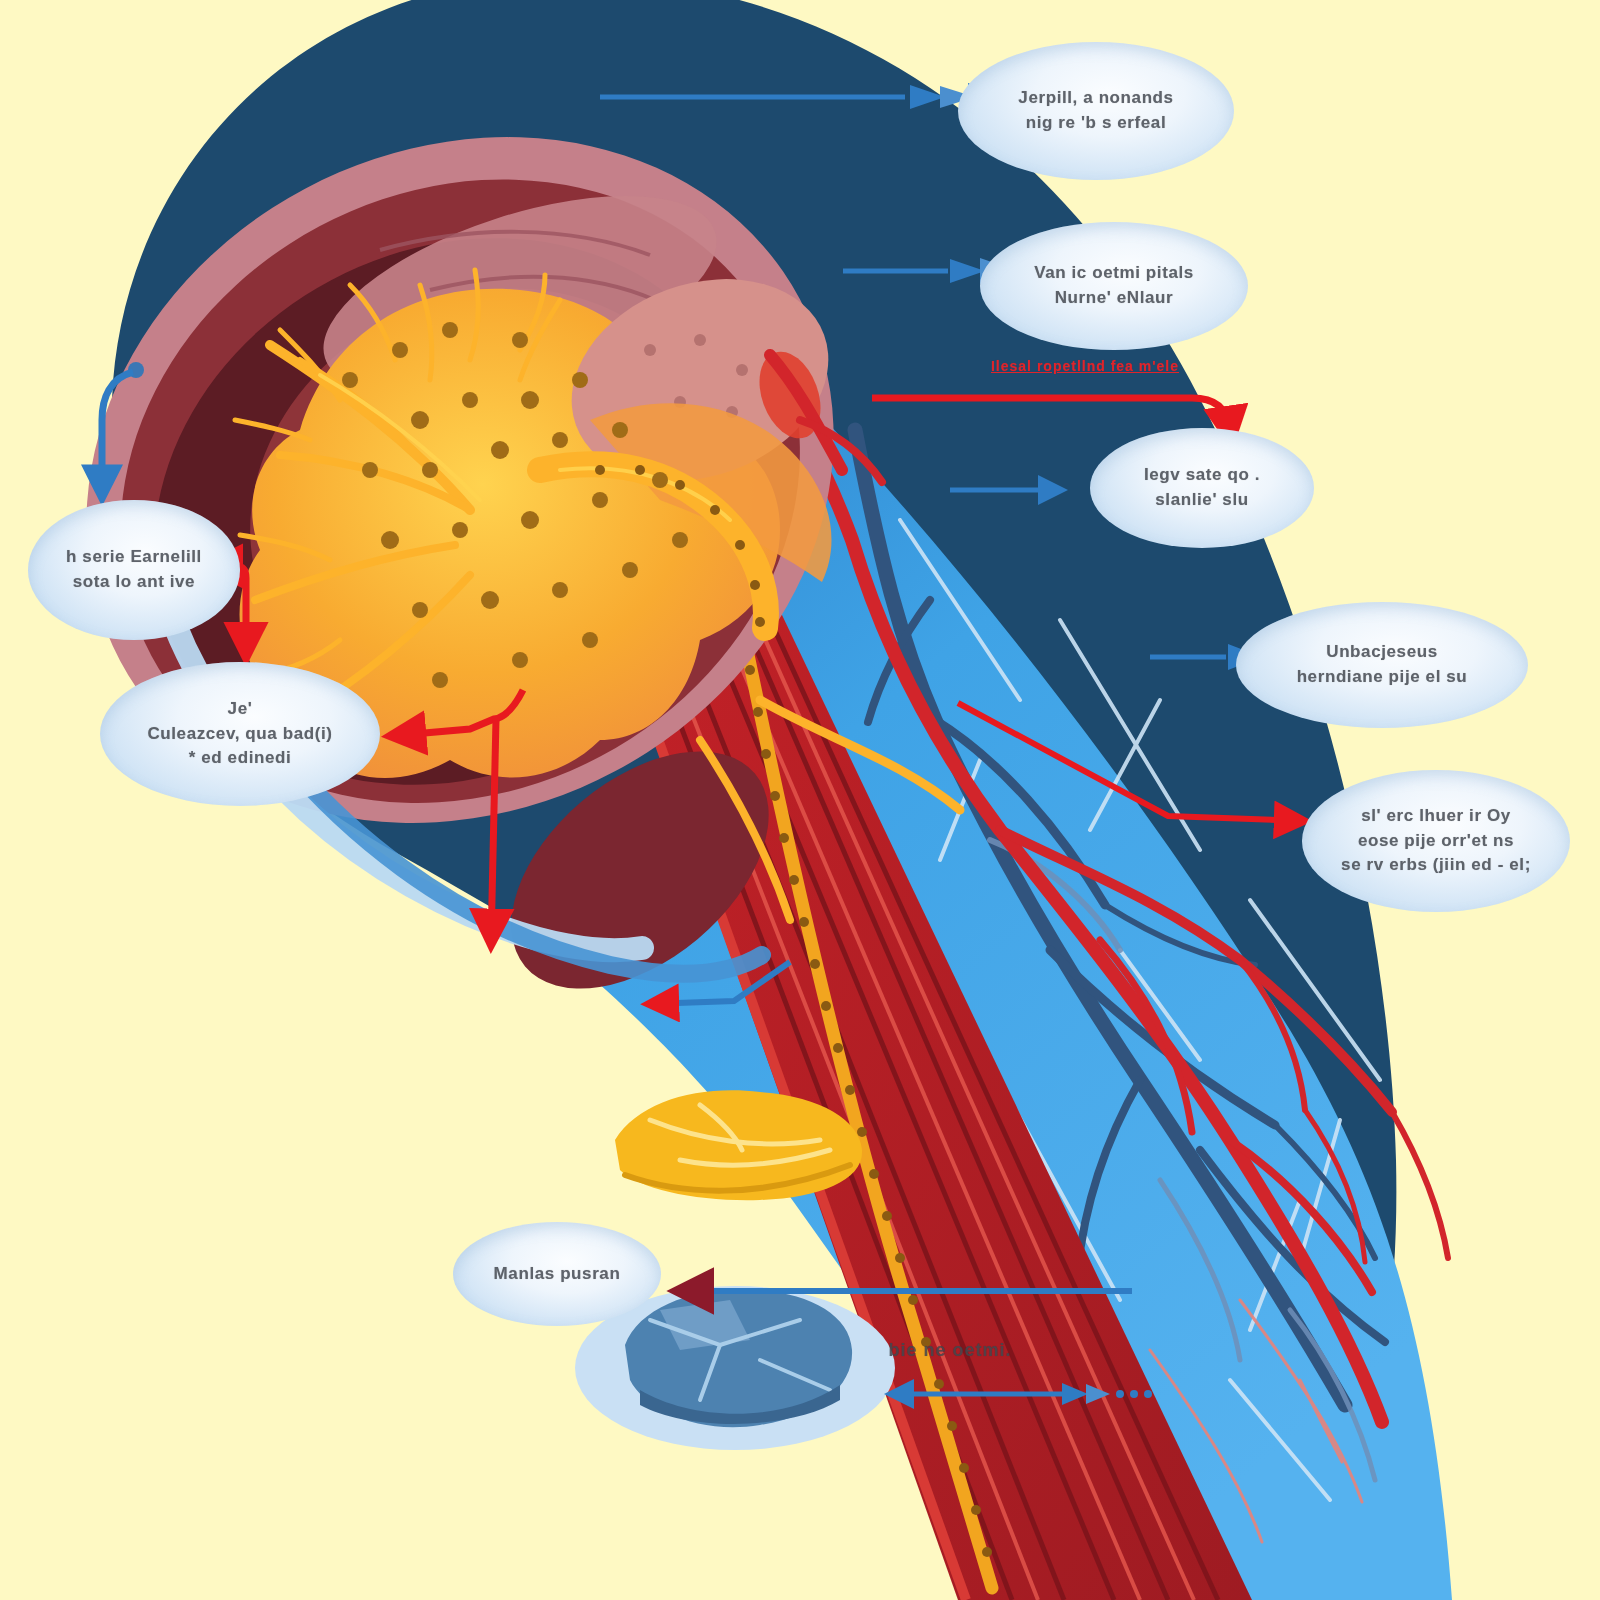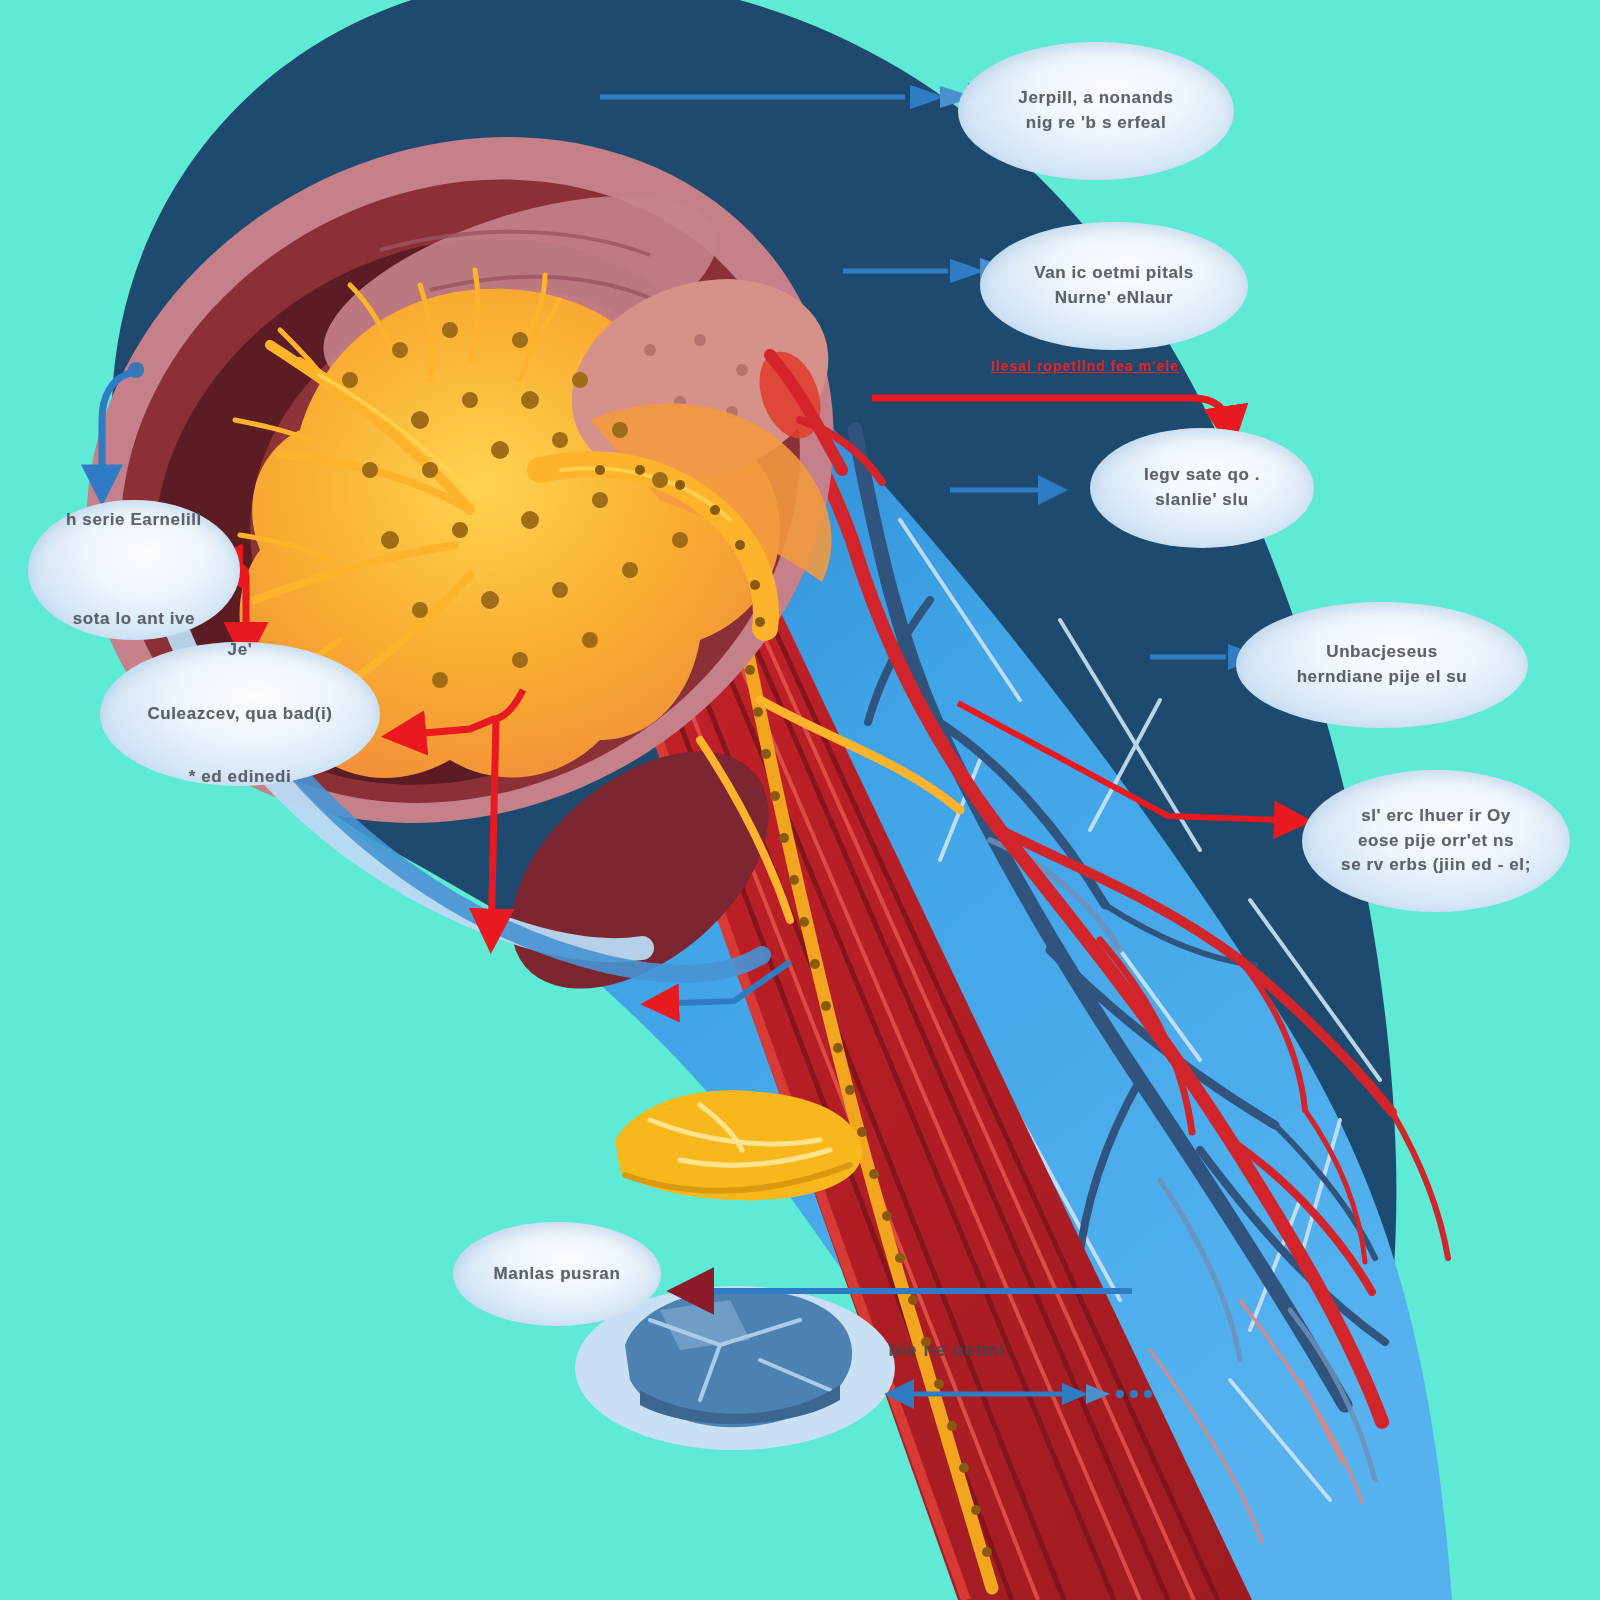--- a/index.html
+++ b/index.html
@@ -1,17 +1,17 @@
 <!DOCTYPE html>
 <html><head>
 <meta charset="utf-8">
 <style>
   html,body{margin:0;padding:0;background:#ffffff;}
   .stage{
-    position:relative;width:1600px;height:1600px;overflow:hidden;background:#5eead4;
+    position:relative;width:1600px;height:1600px;overflow:hidden;background:#fef9c3;
     font-family:"Liberation Sans", sans-serif;
   }
   .stage svg{position:absolute;left:0;top:0;}
   .callout{
     position:absolute;display:flex;flex-direction:column;align-items:center;justify-content:center;
     border-radius:50%;text-align:center;padding:8px 14px;box-sizing:border-box;
     background:radial-gradient(ellipse at 55% 38%, #fbfdff 0%, #eef5fc 35%, #cfe3f5 72%, #aecfec 100%);
     box-shadow:0 6px 14px rgba(120,160,200,0.25) inset;
   }
   .callout .cl{
@@ -363,26 +363,26 @@
   <span class="cl">Unbacjeseus</span>
   <span class="cl">herndiane pije el su</span>
 </div>
 
 <div class="callout" style="left:1302px;top:770px;width:268px;height:142px;">
   <span class="cl">sl' erc lhuer ir Oy</span>
   <span class="cl">eose pije orr'et ns</span>
   <span class="cl">se rv erbs (jiin ed - el;</span>
 </div>
 
-<div class="callout" style="left:28px;top:500px;width:212px;height:140px;justify-content:space-between;">
+<div class="callout" style="left:28px;top:500px;width:212px;height:140px;">
   <span class="cl">h serie Earnelill</span>
   <span class="cl">sota lo ant ive</span>
 </div>
 
-<div class="callout" style="left:100px;top:642px;width:280px;height:144px;gap:39px;">
+<div class="callout" style="left:100px;top:662px;width:280px;height:144px;">
   <span class="cl">Je'</span>
   <span class="cl">Culeazcev, qua bad(i)</span>
   <span class="cl">* ed edinedi</span>
 </div>
 
 
 <div class="callout" style="left:453px;top:1222px;width:208px;height:104px;">
   <span class="cl">Manlas pusran</span>
 </div>
 

